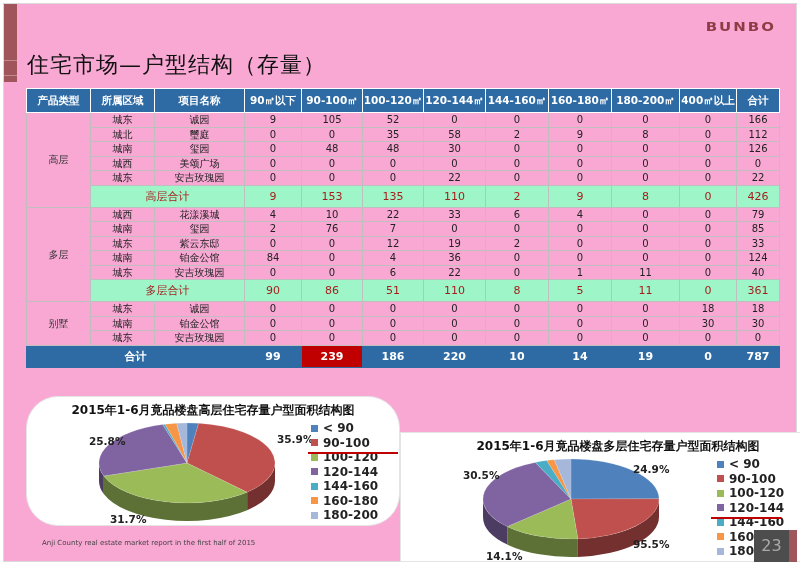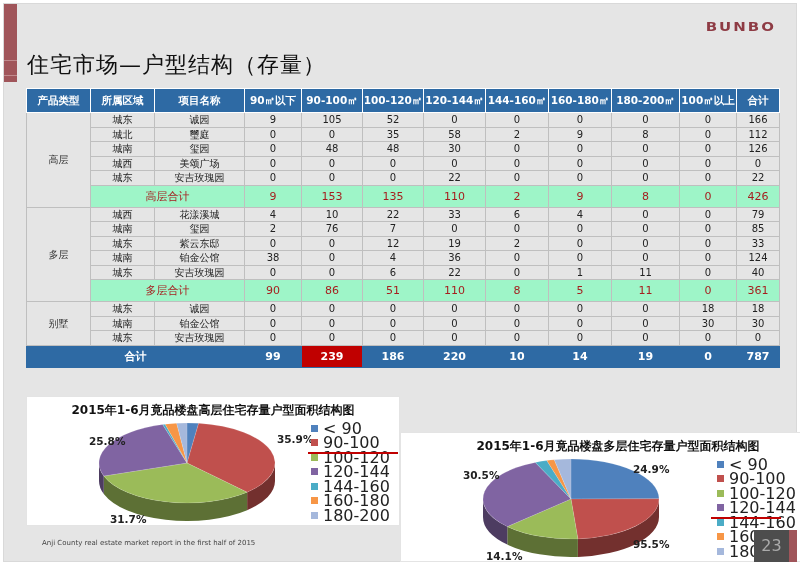--- a/index.html
+++ b/index.html
@@ -1,37 +1,37 @@
 <!DOCTYPE html>
 <html><head>
 <meta charset="utf-8">
 <style>
   * { box-sizing: border-box; margin: 0; padding: 0; }
   body { width: 800px; height: 565px; background: #ffffff; font-family: "DejaVu Sans", "Liberation Sans", sans-serif; position: relative; overflow: hidden; }
-  .frame { position: absolute; left: 3px; top: 3px; width: 794px; height: 559px; border: 1px solid #d9d9d9; background: #e5e5e5; }
+  .frame { position: absolute; left: 3px; top: 3px; width: 794px; height: 559px; border: 1px solid #d9d9d9; background: #f9a8d4; }
   .corner-bar { position: absolute; left: 0; top: 0; width: 13px; height: 78px; background: #a0555a; }
   .corner-bar::after { content: ""; position: absolute; left: 0; top: 56px; width: 13px; height: 14px; border-top: 1px solid #d8b0b2; border-bottom: 1px solid #d8b0b2; opacity: .6; }
   .logo { position: absolute; right: 20px; top: 14px; font-family: "DejaVu Sans", sans-serif; font-size: 15px; letter-spacing: 2px; color: #8e3b44; font-weight: bold; transform: scaleY(0.85); }
   .page-title { position: absolute; left: 27px; top: 50px; font-size: 22px; font-weight: normal; color: #111; letter-spacing: 1px; }
   .table-wrap { position: absolute; left: 26px; top: 88px; width: 753px; }
   .table-banner { height: 24px; background: #c00000; color: #fff; font-weight: bold; font-size: 16px; text-align: center; line-height: 24px; }
   table { width: 100%; border-collapse: collapse; font-size: 10px; table-layout: fixed; }
   th { background: #2e6aa4; color: #fff; font-weight: bold; height: 24px; border: 1px solid #fff; font-size: 10.5px; }
   td { height: 14.5px; text-align: center; border: 1px solid #bfbfbf; color: #222; font-size: 10px; line-height: 13px; }
   td.type { color: #333; }
   tr.sub td { background: #9ef5c8; color: #a51e1e; font-weight: normal; height: 22px; font-size: 11px; }
   tr.total td { background: #2e6aa4; color: #fff; font-weight: bold; height: 22px; font-size: 11px; border-color: #2e6aa4; }
   tr.total td.hl { background: #c00000; }
   .chart-box { position: absolute; top: 396px; height: 130px; border: 1px solid #e4e4e4; background: #fff; }
-  .chart-box.left { left: 26px; width: 374px; }
+  .chart-box.left { left: 26px; width: 374px; border-radius: 32px; }
   .chart-box.right { left: 400px; width: 436px; margin-top: 36px; }
   .chart-title { position: absolute; top: 5px; left: 0; right: 0; text-align: center; font-size: 12px; font-weight: bold; color: #111; }
   .pie { position: absolute; }
   .pct { position: absolute; font-size: 10.5px; font-weight: bold; color: #222; }
-  .legend { position: absolute; top: 24px; font-size: 16px; font-weight: normal; color: #222; }
+  .legend { position: absolute; top: 24px; font-size: 12px; font-weight: bold; color: #222; }
   .legend-item { display: flex; align-items: center; height: 14.5px; }
   .legend-swatch { width: 7px; height: 7px; margin-right: 5px; display: inline-block; }
   .legend-underline { position: absolute; height: 2px; background: #c00000; }
   .footer-text { position: absolute; left: 42px; top: 539px; font-size: 7px; color: #444; }
   .page-num { position: absolute; left: 754px; top: 530px; width: 35px; height: 32px; background: #4d4d4d; color: #aaa; font-size: 16px; text-align: center; line-height: 32px; }
   .page-num-bar { position: absolute; left: 789px; top: 530px; width: 8px; height: 32px; background: #a0555a; }
 </style>
 </head>
 <body>
 
@@ -63,21 +63,21 @@
         <th>产品类型</th>
         <th>所属区域</th>
         <th>项目名称</th>
         <th>90㎡以下</th>
         <th>90-100㎡</th>
         <th>100-120㎡</th>
         <th>120-144㎡</th>
         <th>144-160㎡</th>
         <th>160-180㎡</th>
         <th>180-200㎡</th>
-        <th>100㎡以上</th>
+        <th>400㎡以上</th>
         <th>合计</th>
       </tr>
     </thead>
     <tbody id="tbody">
         <tr>
           <td class="type" rowspan="6">高层</td>
           <td>城东</td>
           <td>诚园</td>
           <td>9</td>
           <td>105</td>
@@ -189,21 +189,21 @@
           <td>19</td>
           <td>2</td>
           <td>0</td>
           <td>0</td>
           <td>0</td>
           <td>33</td>
         </tr>
         <tr>
           <td>城南</td>
           <td>铂金公馆</td>
-          <td>38</td>
+          <td>84</td>
           <td>0</td>
           <td>4</td>
           <td>36</td>
           <td>0</td>
           <td>0</td>
           <td>0</td>
           <td>0</td>
           <td>124</td>
         </tr>
         <tr>

